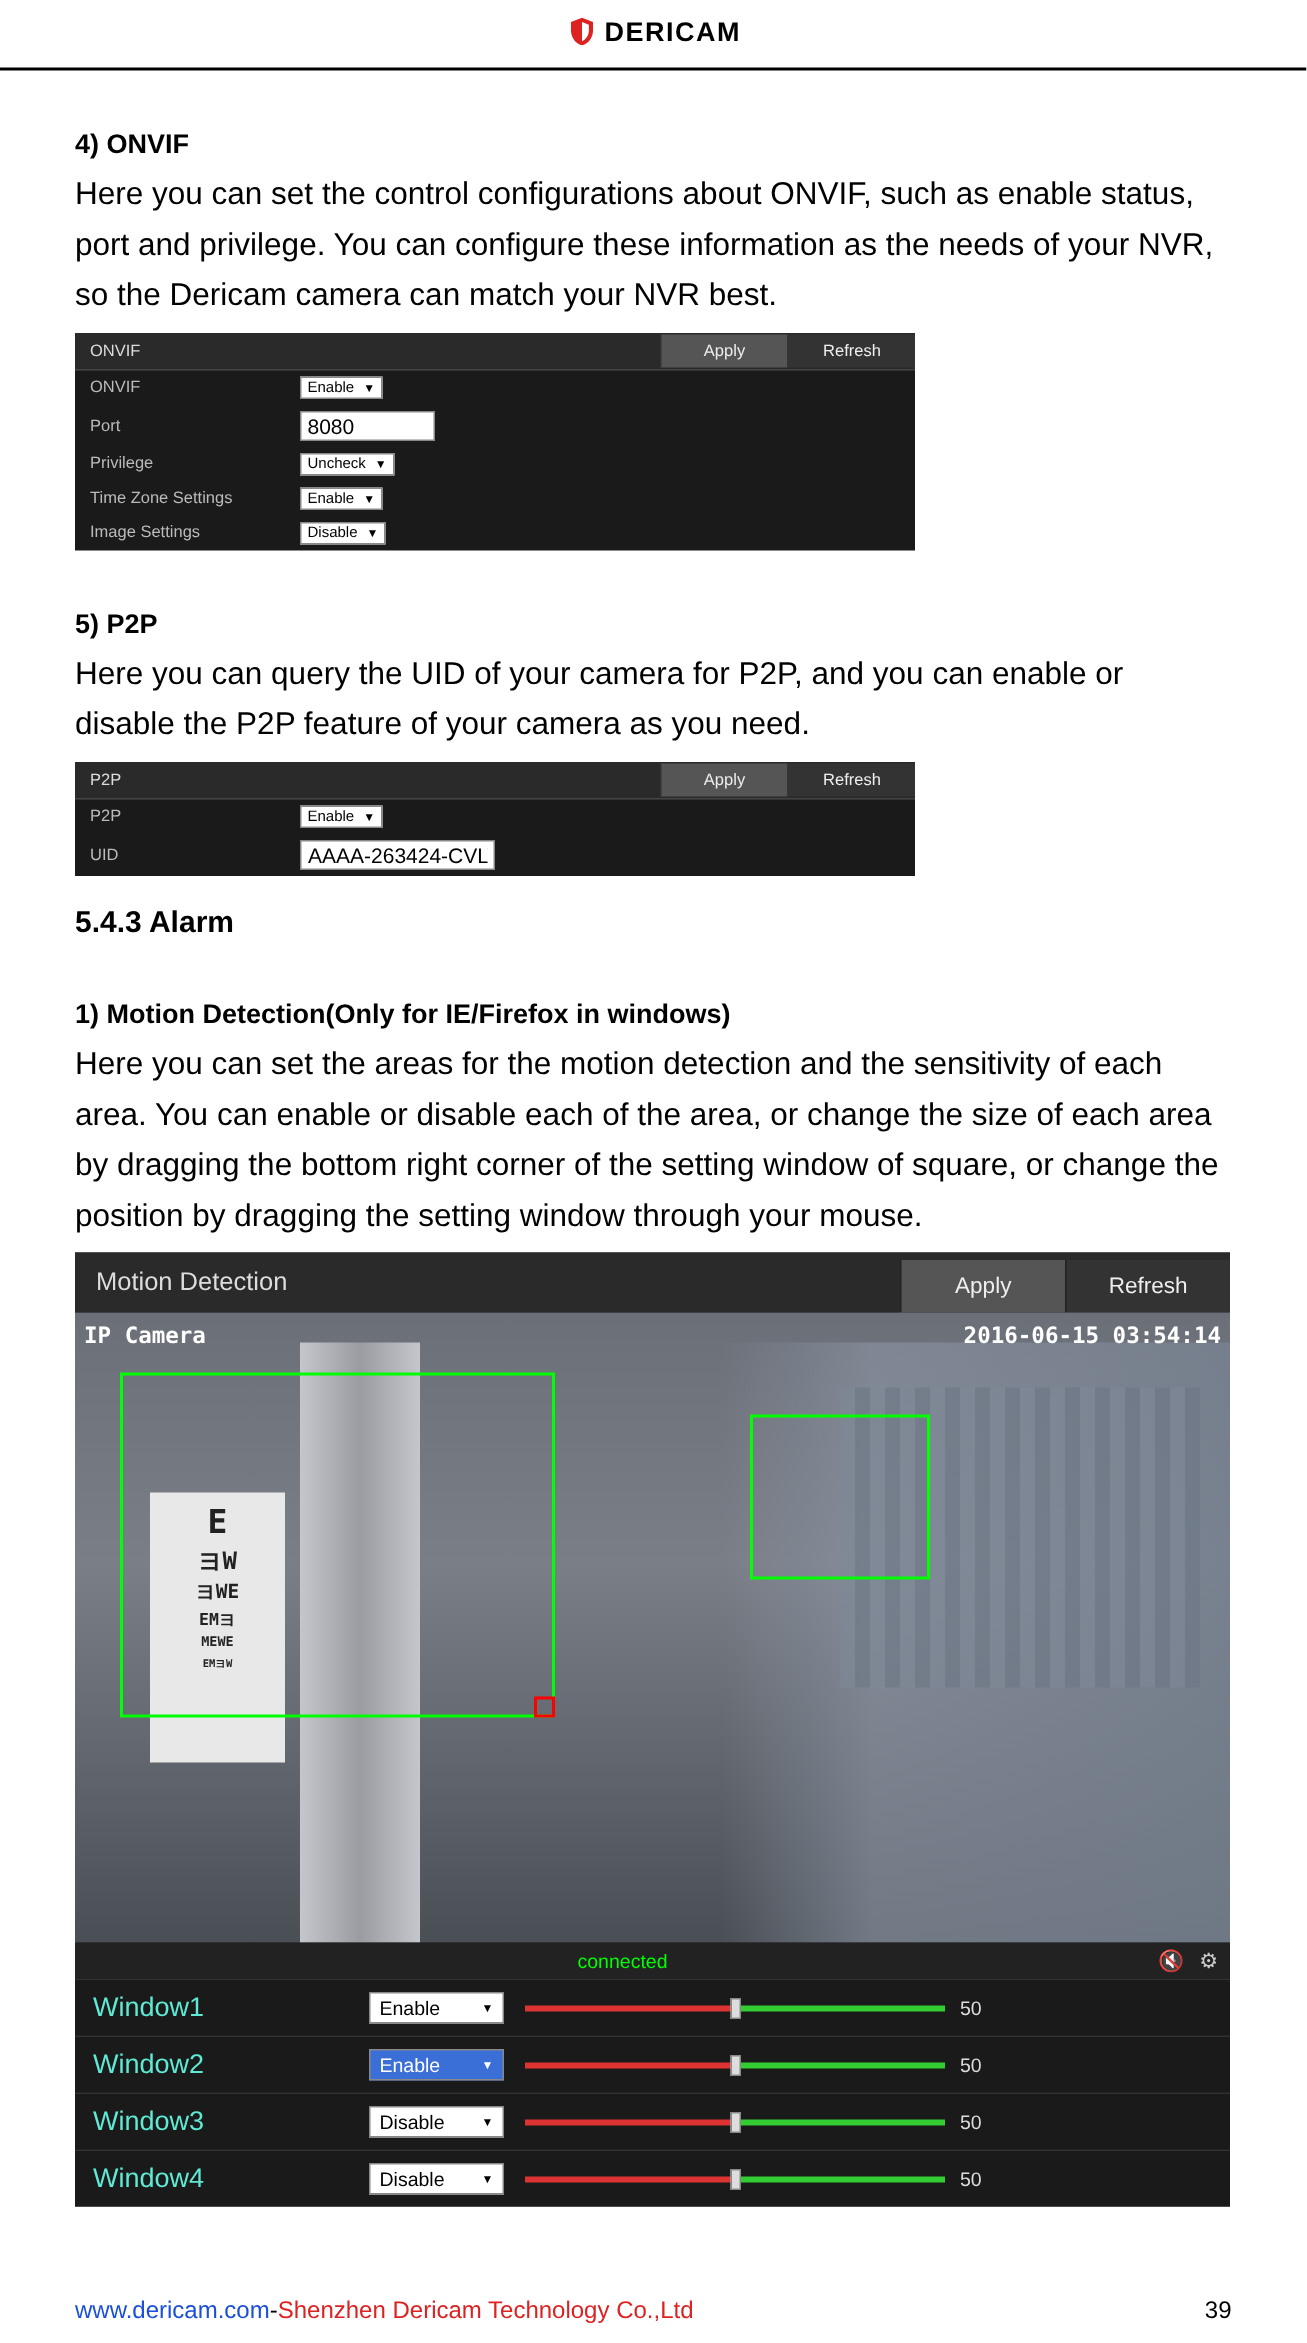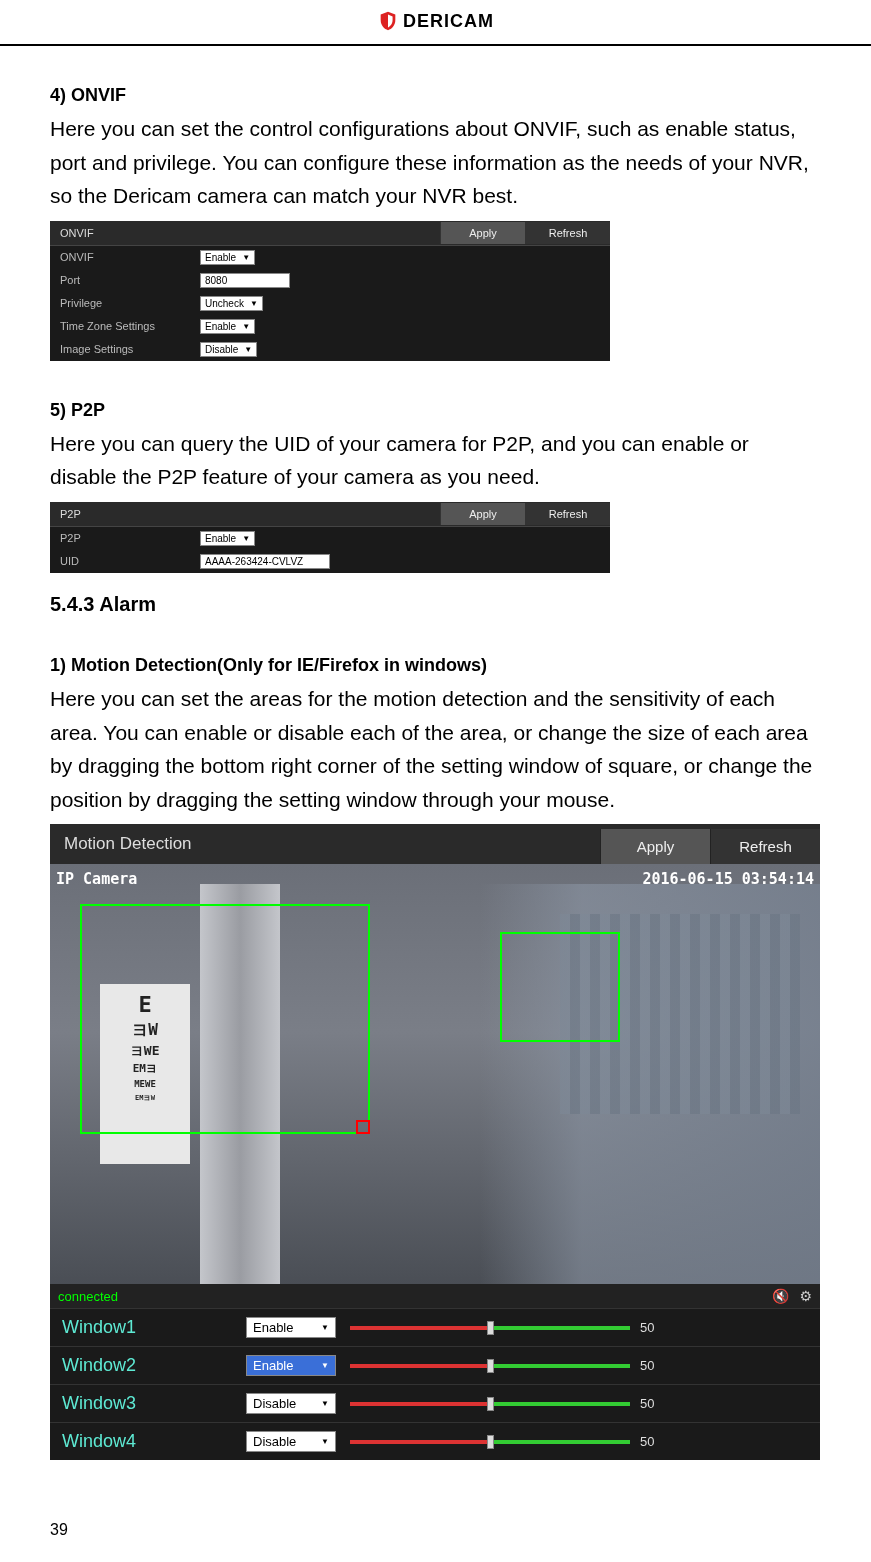--- a/index.html
+++ b/index.html
@@ -15,21 +15,21 @@
 
 .panel { background: #1a1a1a; color: #ccc; font-size: 11px; margin-bottom: 20px; }
 .panel-header { display: flex; align-items: center; background: #2a2a2a; border-bottom: 1px solid #444; }
 .panel-title { flex: 1; padding: 6px 10px; color: #ddd; }
 .btn { background: #555; color: #eee; padding: 5px 0; width: 85px; text-align: center; border-left: 1px solid #333; font-size: 11px; cursor: pointer; }
 .btn.dark { background: #333; }
 .panel-row { display: flex; align-items: center; padding: 4px 10px; }
 .panel-label { width: 140px; color: #bbb; }
 .select-box { background: #fff; color: #000; padding: 1px 4px; font-size: 10px; display: inline-flex; align-items: center; gap: 6px; border: 1px solid #888; }
 .dd-arrow { font-size: 8px; }
-.text-input { background: #fff; color: #000; padding: 1px 4px; font-size: 10px; border: 1px solid #888; width: 90px; }
+.text-input { background: #fff; color: #000; padding: 1px 4px; font-size: 14px; border: 1px solid #888; width: 90px; }
 .text-input.wide { width: 130px; }
 
 .onvif-panel { width: 560px; }
 .p2p-panel { width: 560px; }
 
 .md-panel { width: 770px; background: #000; margin-bottom: 10px; }
 .md-header { display: flex; align-items: flex-end; background: #2a2a2a; }
 .md-title { flex: 1; padding: 10px 14px; color: #ddd; font-size: 17px; }
 .md-btn { background: #555; color: #eee; padding: 9px 0; width: 110px; text-align: center; font-size: 15px; cursor: pointer; border-left: 1px solid #222; }
 .md-btn.dark { background: #333; }
@@ -40,21 +40,21 @@
 .det-box { position: absolute; border: 2px solid #0f0; }
 .det-box.b1 { top: 40px; left: 30px; width: 290px; height: 230px; }
 .det-box.b2 { top: 68px; right: 200px; width: 120px; height: 110px; }
 .det-handle { position: absolute; width: 14px; height: 14px; border: 2px solid #f00; right: -2px; bottom: -2px; }
 .eye-chart { position: absolute; left: 50px; top: 120px; width: 90px; height: 180px; background: #e8e8e8; padding: 10px 6px; display: flex; flex-direction: column; gap: 6px; align-items: center; font-family: monospace; font-weight: bold; color: #222; }
 .eye-chart div { line-height: 1; }
 .video-right { position: absolute; right: 0; top: 20px; bottom: 0; width: 340px; background: linear-gradient(90deg, rgba(150,160,175,0) 0%, rgba(140,150,165,.6) 30%, rgba(120,130,145,.8) 100%); }
 .blinds { position: absolute; right: 20px; top: 50px; width: 240px; height: 200px; background: repeating-linear-gradient(90deg, #7d8896 0 10px, #6b7684 10px 20px); opacity: .6; }
 .door-frame { position: absolute; left: 150px; top: 20px; width: 80px; height: 400px; background: linear-gradient(90deg, #c4c6cb 0%, #9a9ca2 50%, #c4c6cb 100%); }
 
-.status-bar { display: flex; align-items: center; background: #222; padding: 4px 8px; }
+.status-bar { display: flex; align-items: center; background: #222; padding: 4px 8px; text-align: center; }
 .status-text { flex: 1; color: #0f0; font-size: 13px; }
 .status-icons { display: flex; gap: 10px; color: #ccc; font-size: 14px; }
 
 .win-row { display: flex; align-items: center; background: #1a1a1a; padding: 8px 12px; gap: 14px; border-top: 1px solid #333; }
 .win-label { width: 170px; color: #5eead4; font-size: 18px; }
 .win-select { background: #fff; border: 1px solid #888; padding: 2px 6px; font-size: 13px; width: 90px; display: inline-flex; align-items: center; justify-content: space-between; }
 .win-select.sel { background: #3a6fd8; color: #fff; }
 .slider-wrap { display: flex; align-items: center; gap: 10px; flex: 1; }
 .slider-track { position: relative; height: 6px; width: 280px; }
 .slider-red { position: absolute; left: 0; height: 4px; background: #d33; top: 1px; }
@@ -246,14 +246,17 @@
             </div>
             <div class="slider-val">50</div>
           </div>
         </div>
       </div>
   </div>
 
 </div>
 
 <div class="footer">
+  <span>
+    <span class="footer-link">www.dericam.com</span><span>-</span><span class="footer-company">Shenzhen Dericam Technology Co.,Ltd</span>
+  </span>
   <span class="footer-page">39</span>
 </div>
 
 </body></html>

